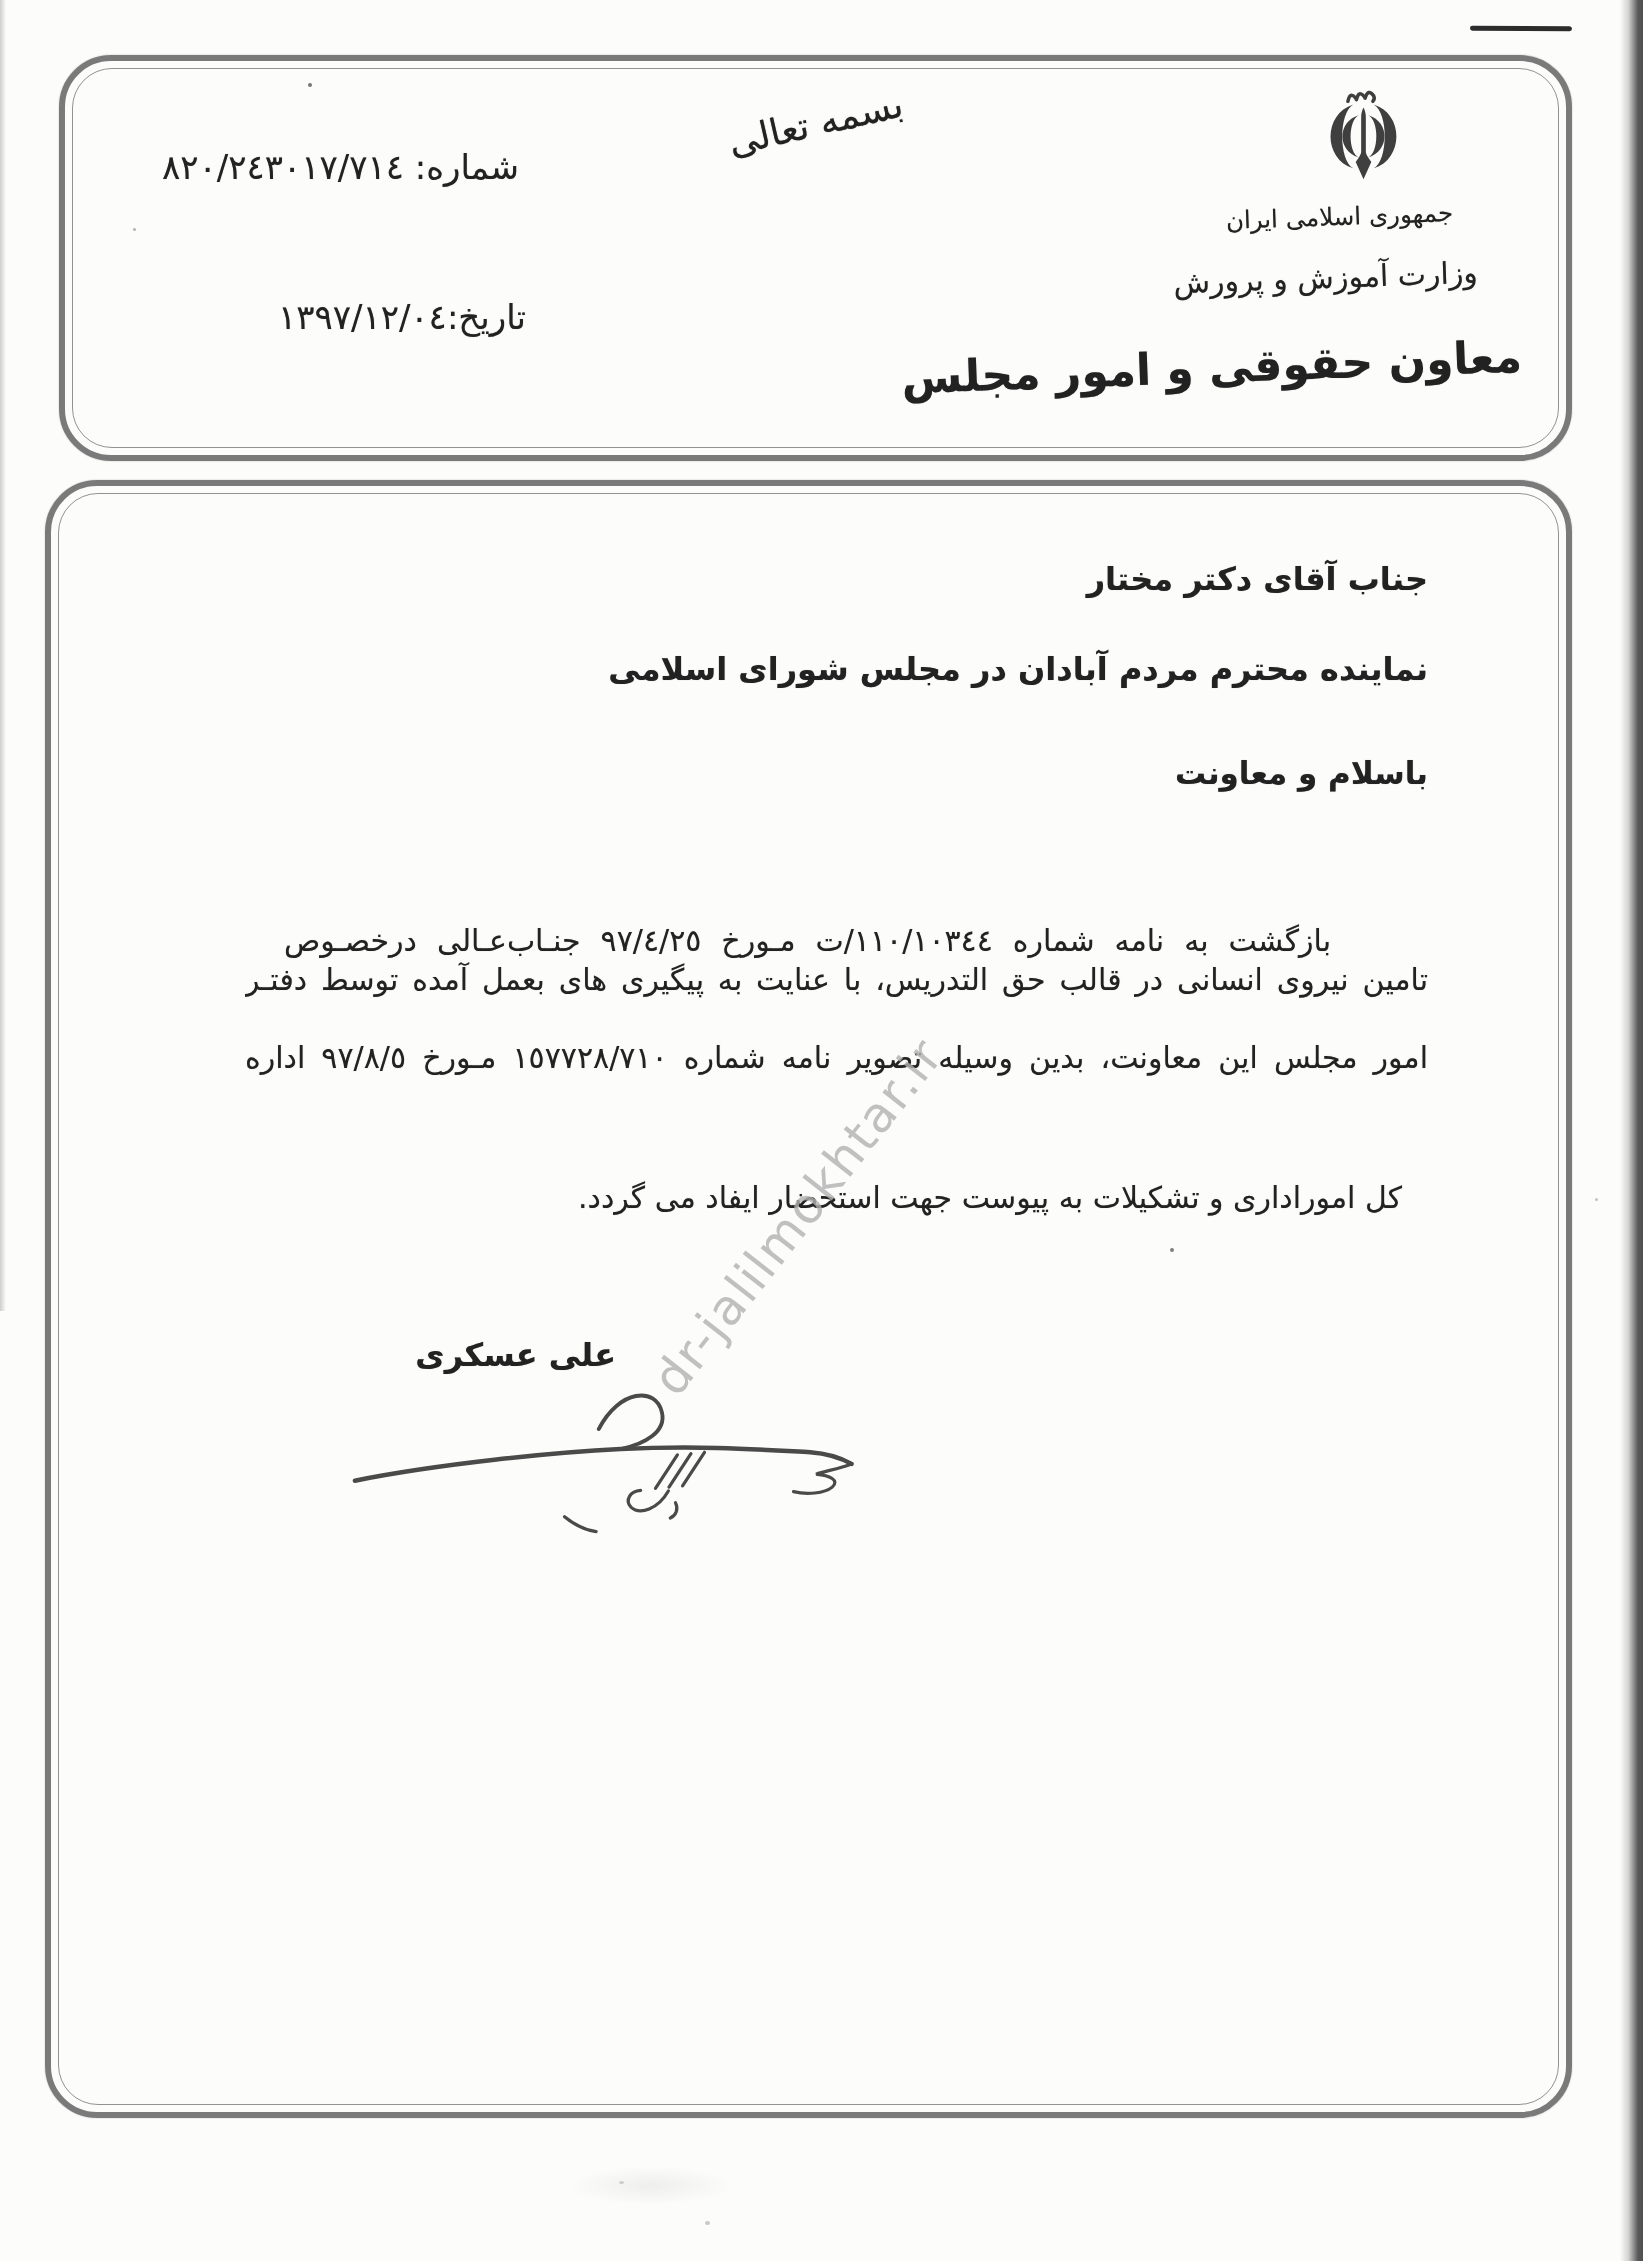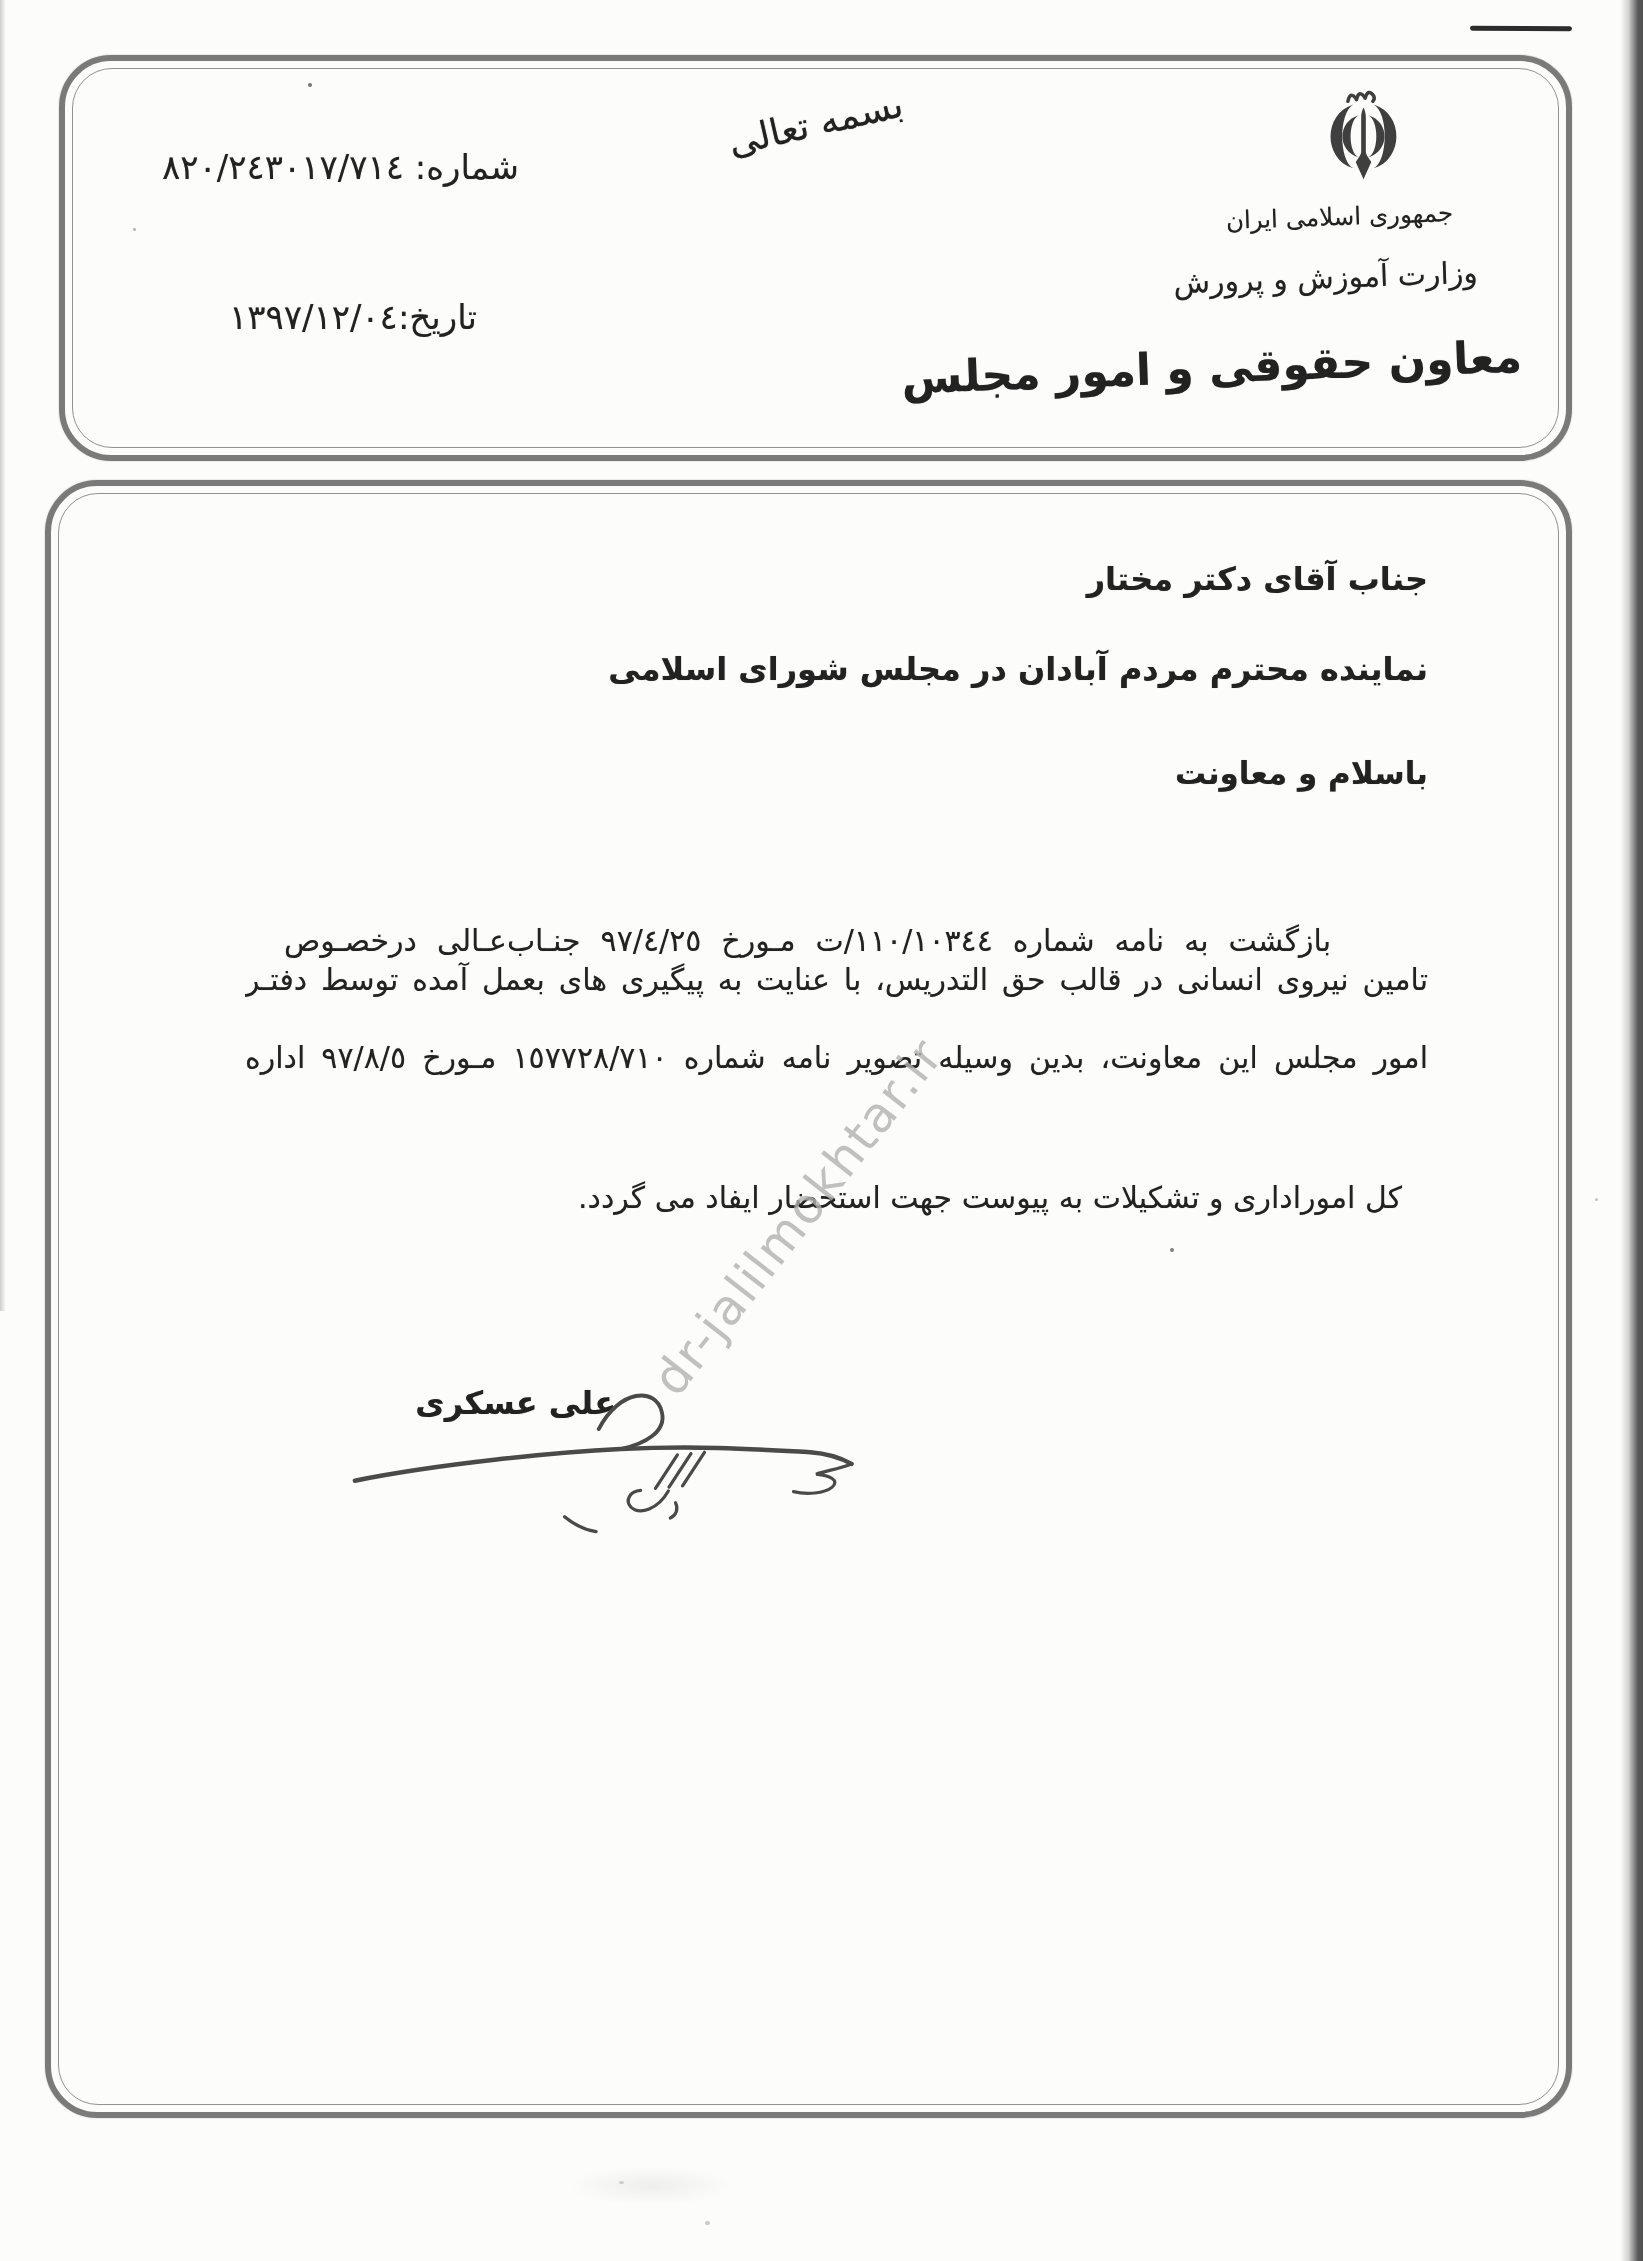--- a/index.html
+++ b/index.html
@@ -28,42 +28,42 @@
   .frame .inner-line{
     position:absolute;
     left:7px;right:7px;top:7px;bottom:7px;
     border:1.9px solid #929292;
     border-radius:40px;
   }
   .header-frame{left:59px;top:55px;width:1501px;height:394px;}
   .body-frame{left:45px;top:480px;width:1515px;height:1626px;}
   
   .number-line{right:1125px;top:147px;font-size:34px;}
-  .date-line{right:1167px;top:297px;font-size:34px;}
+  .date-line{right:1118px;top:297px;font-size:34px;}
   .bismillah{
     right:706px;top:102px;width:245px;
     font-size:37px;text-align:center;
     transform:rotate(-13deg);
     text-shadow:0 0 1px rgba(30,30,30,.6);
   }
   .emblem{position:absolute;left:1315px;top:81px;width:97px;height:117px;}
   .org1{right:169px;top:202px;width:271px;font-size:24.5px;text-align:center;transform:rotate(-2deg);}
   .org2{right:143px;top:260px;width:351px;font-size:30px;text-align:center;transform:rotate(-2deg);}
   .org3{right:122px;top:340px;width:532px;font-size:44px;font-weight:bold;text-align:center;transform:rotate(-2deg);}
   
   .recipient1{right:216px;top:560px;font-size:32px;font-weight:bold;}
   .recipient2{right:216px;top:650px;font-size:32px;font-weight:bold;}
   .salutation{right:216px;top:755px;font-size:31px;font-weight:bold;}
   .bodyline{font-size:30px;white-space:nowrap;}
   .bl-just{white-space:normal;text-align:justify;text-align-last:justify;overflow:hidden;height:52px;}
   .bl1{right:313px;left:284px;top:883px;margin-top:40px;}
   .bl2{right:216px;left:245px;top:962px;}
   .bl3{right:216px;left:245px;top:1040px;}
   .bl4{right:242px;top:1132px;margin-top:48px;}
-  .signer{right:1028px;top:1336px;font-size:32px;font-weight:bold;margin-top:48px;}
+  .signer{right:1028px;top:1336px;font-size:32px;font-weight:bold;}
   .signature-svg{position:absolute;left:342px;top:1367px;width:516px;height:168px;}
   
   .watermark{
     position:absolute;
     left:664px;top:1360px;
     font-size:49px;
     letter-spacing:1.9px;
     color:#b2b2b2;
     opacity:.8;
     transform:rotate(-52deg);

